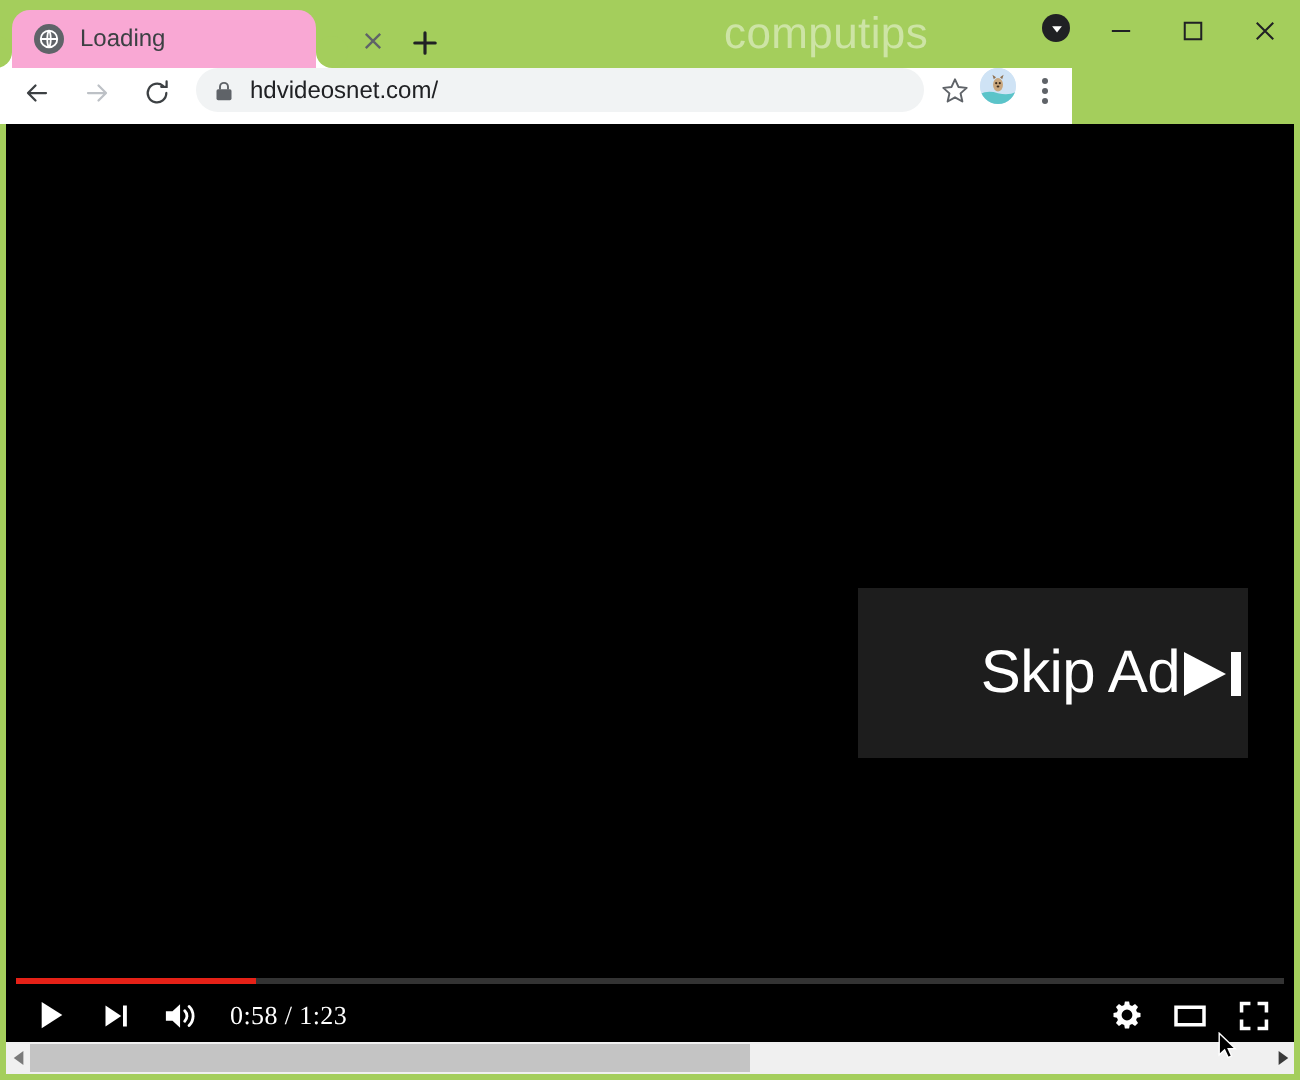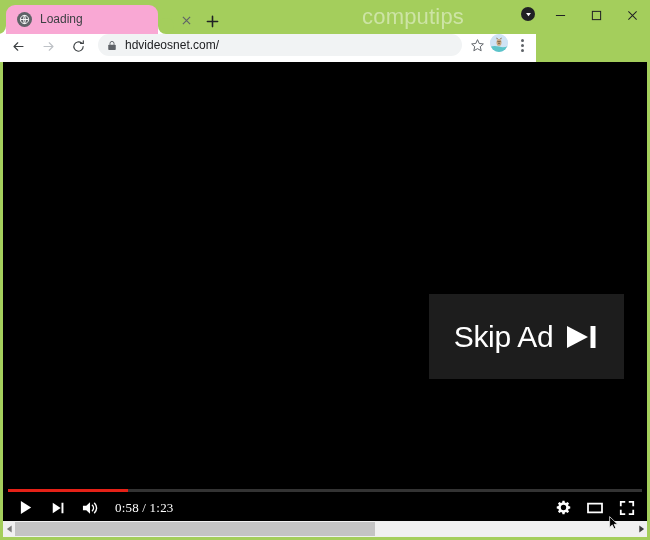--- a/index.html
+++ b/index.html
@@ -235,22 +235,22 @@
 
   .skip-ad {
     position: absolute;
     left: 426px;
     top: 232px;
     width: 195px;
     height: 85px;
     background: #1d1d1d;
     display: flex;
     align-items: center;
-    justify-content: center;
-    gap: 12px;
+    justify-content: flex-end;
+    gap: 0;
   }
   .skip-ad-label {
     color: #ffffff;
     font-size: 30px;
     font-weight: 400;
     letter-spacing: -0.3px;
     white-space: nowrap;
   }
   .skip-ad-icon { display: flex; align-items: center; }
 

